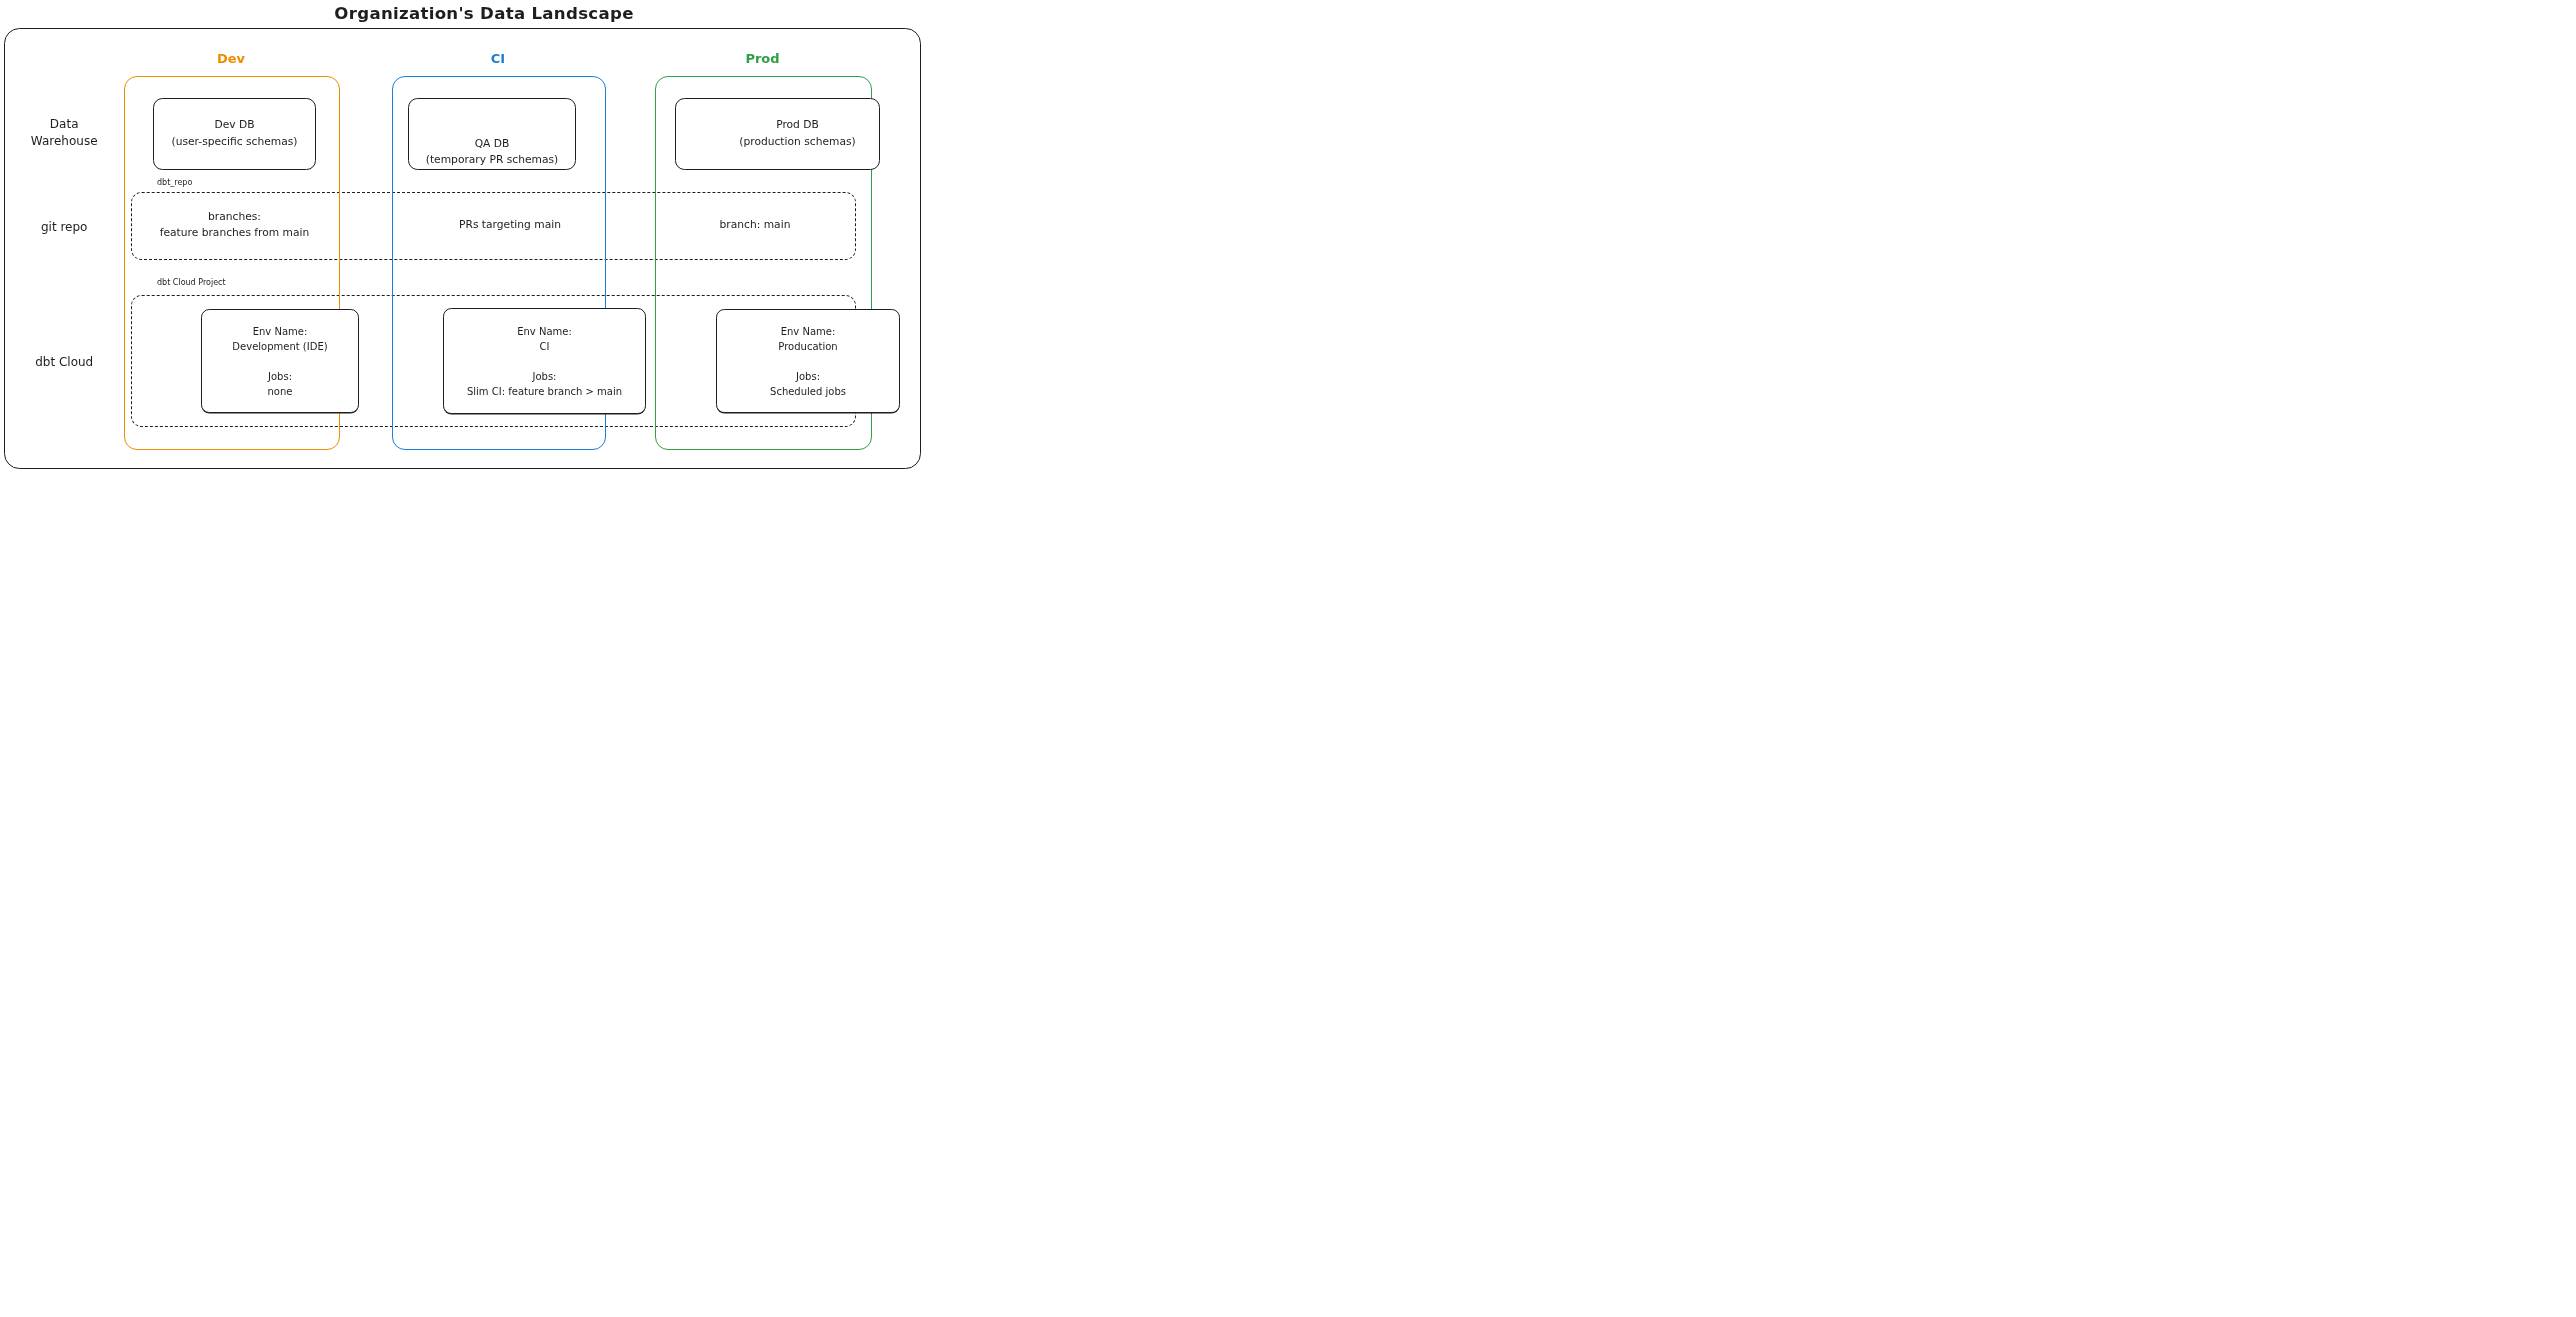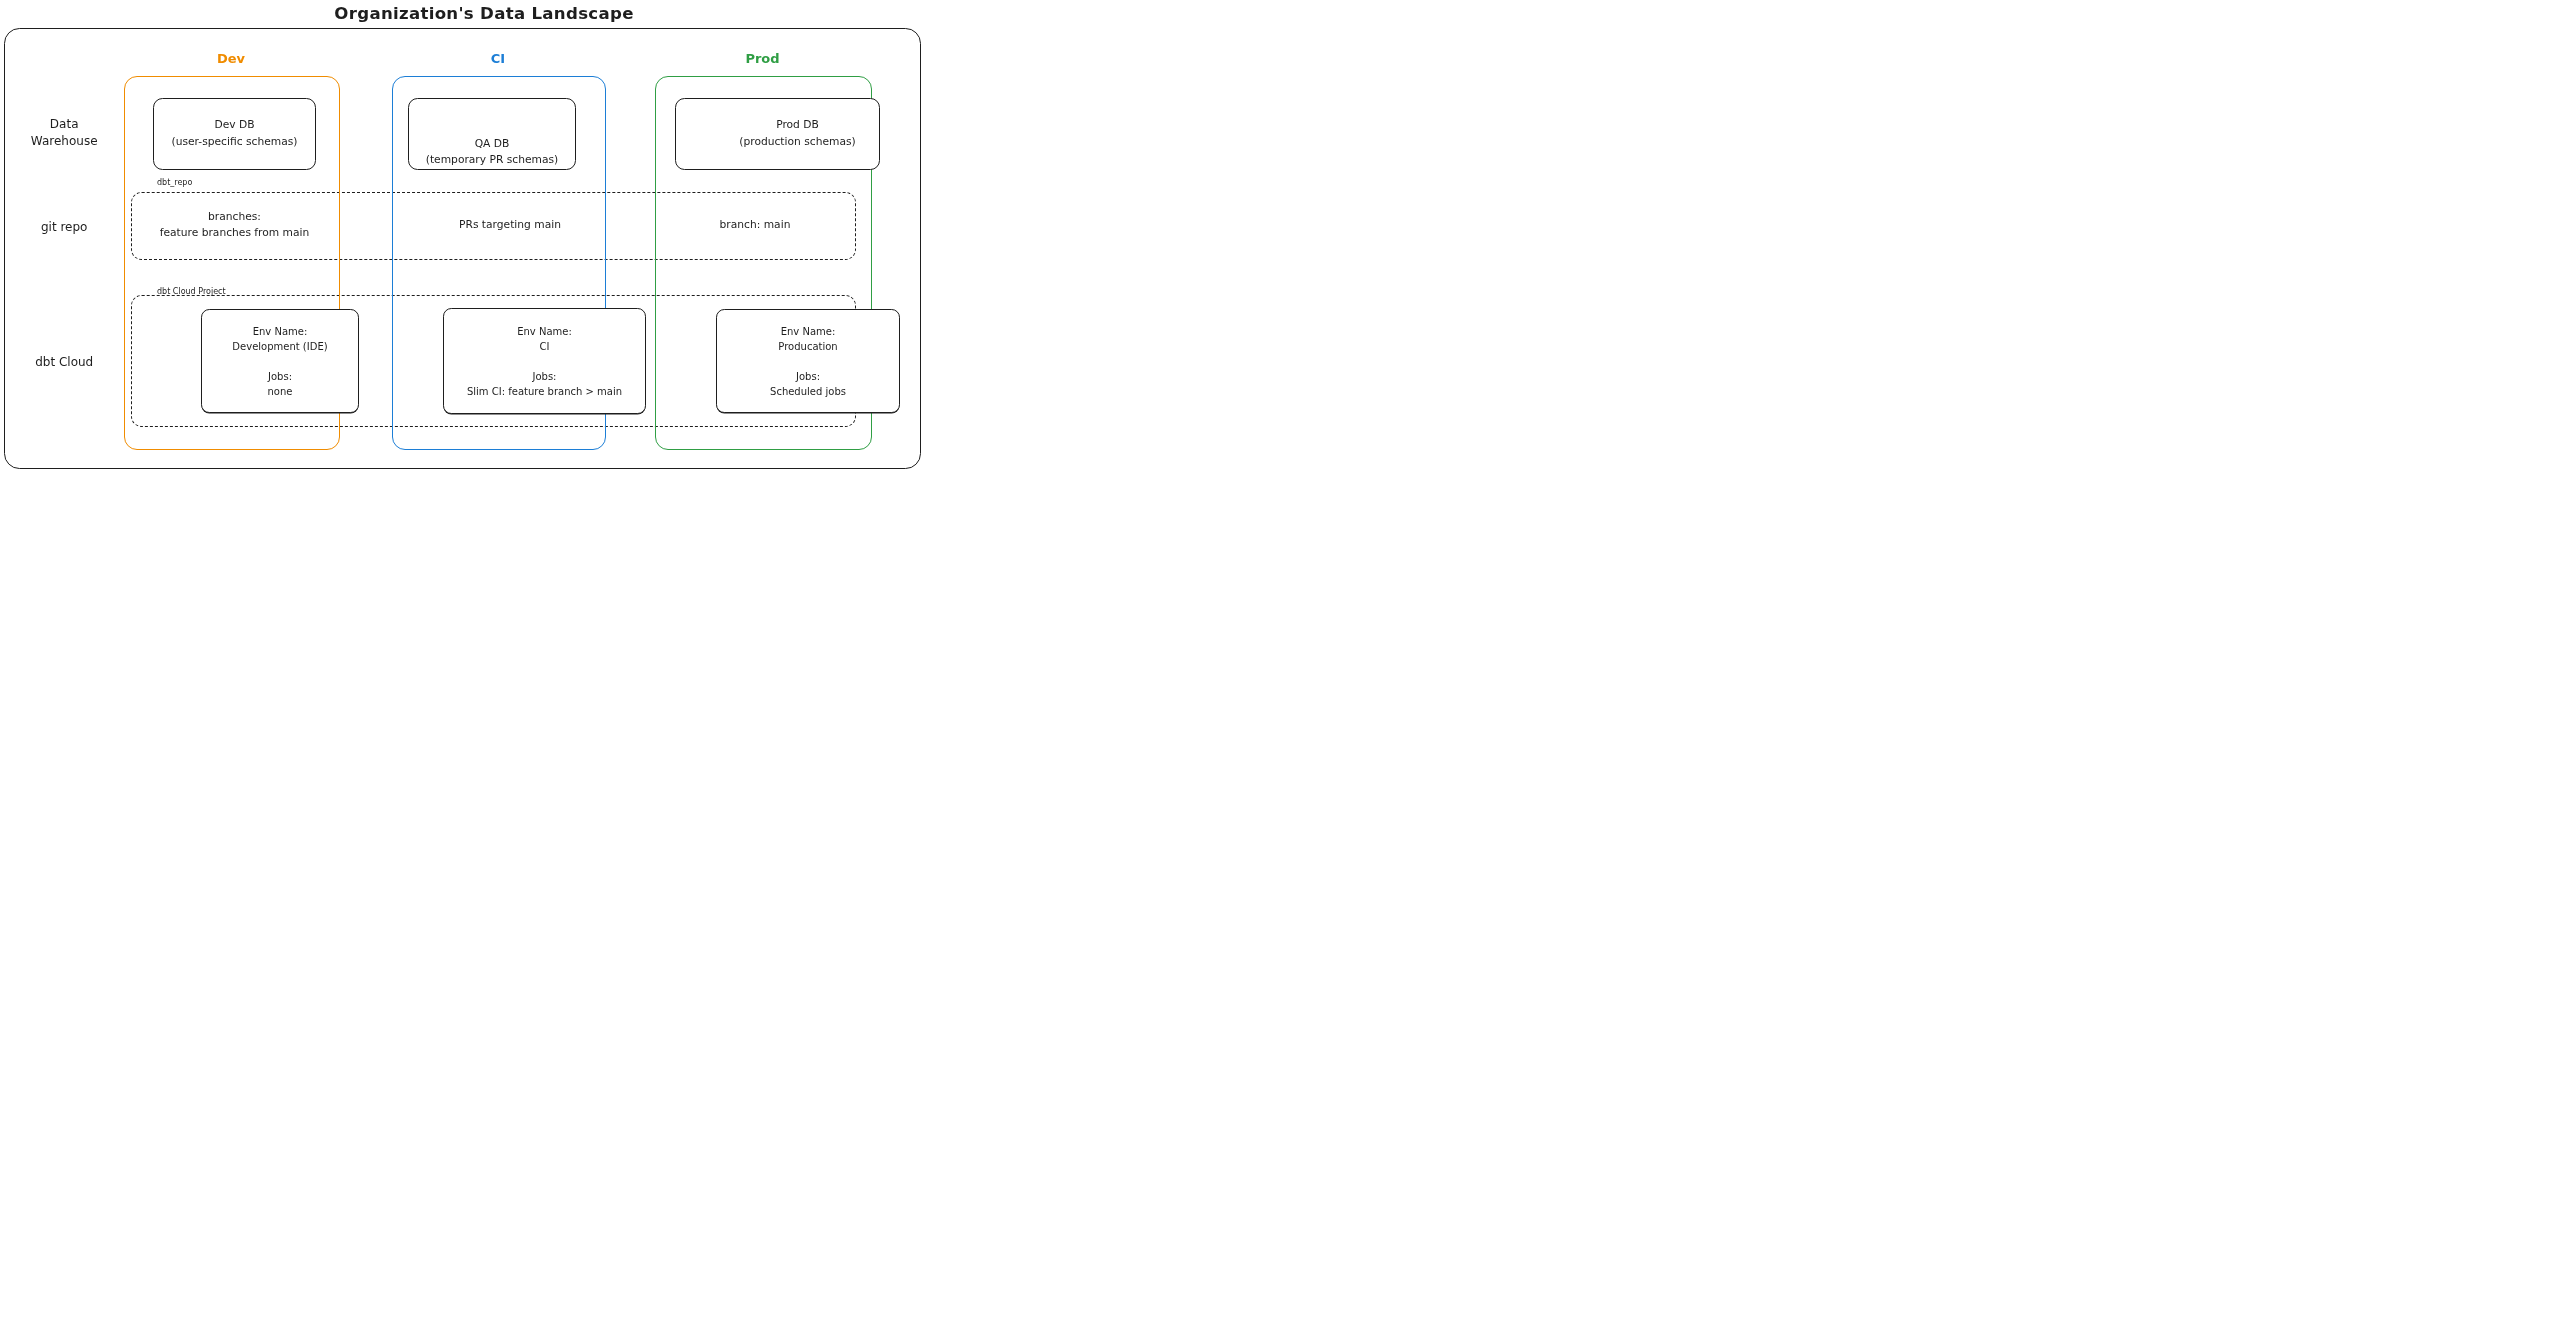--- a/index.html
+++ b/index.html
@@ -91,21 +91,21 @@
 
   .group-label {
     position: absolute;
     left: 141px;
     font-size: 8px;
     z-index: 4;
     white-space: pre-line;
     margin-left: 16px;
   }
   .gl-repo { top: 178px; }
-  .gl-proj { top: 287px; }
+  .gl-proj { top: 278px; }
 
   .dashed {
     position: absolute;
     left: 131px; width: 723px;
     border: 1.2px dashed #1e1e1e;
     border-radius: 10.7px;
     z-index: 2;
     background: transparent;
   }
   .repo-band { top: 192px; height: 66px; }

